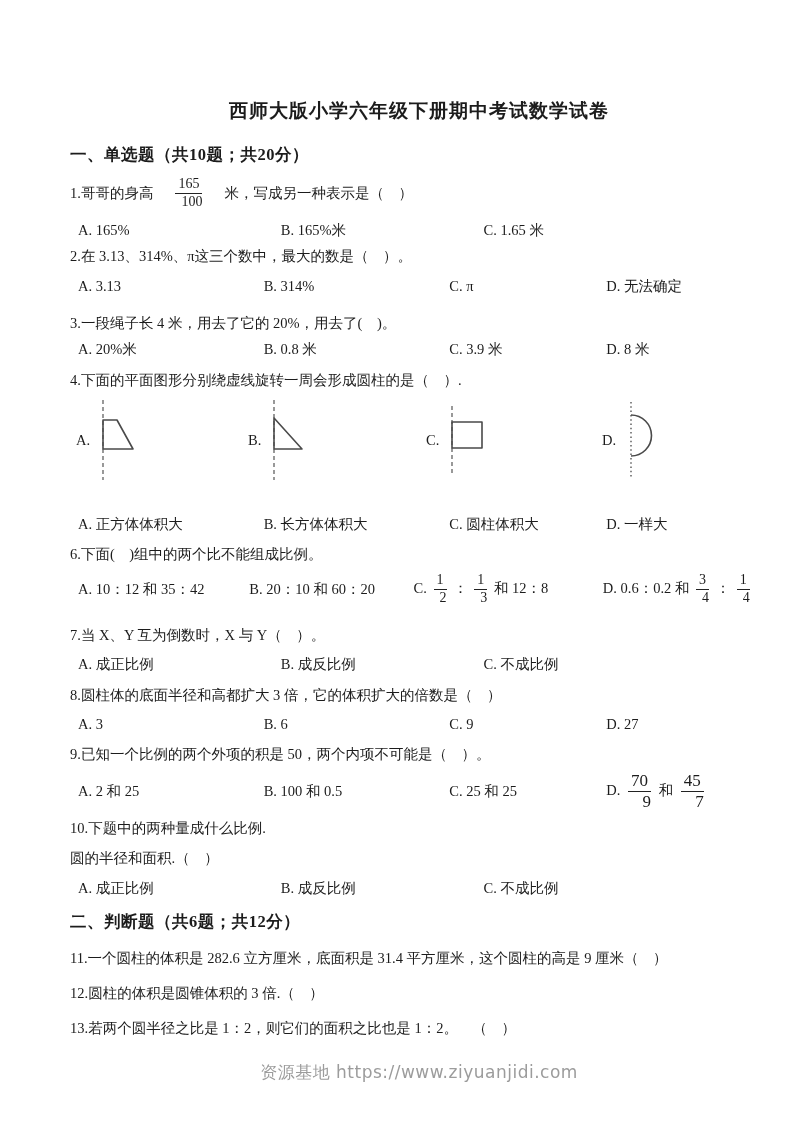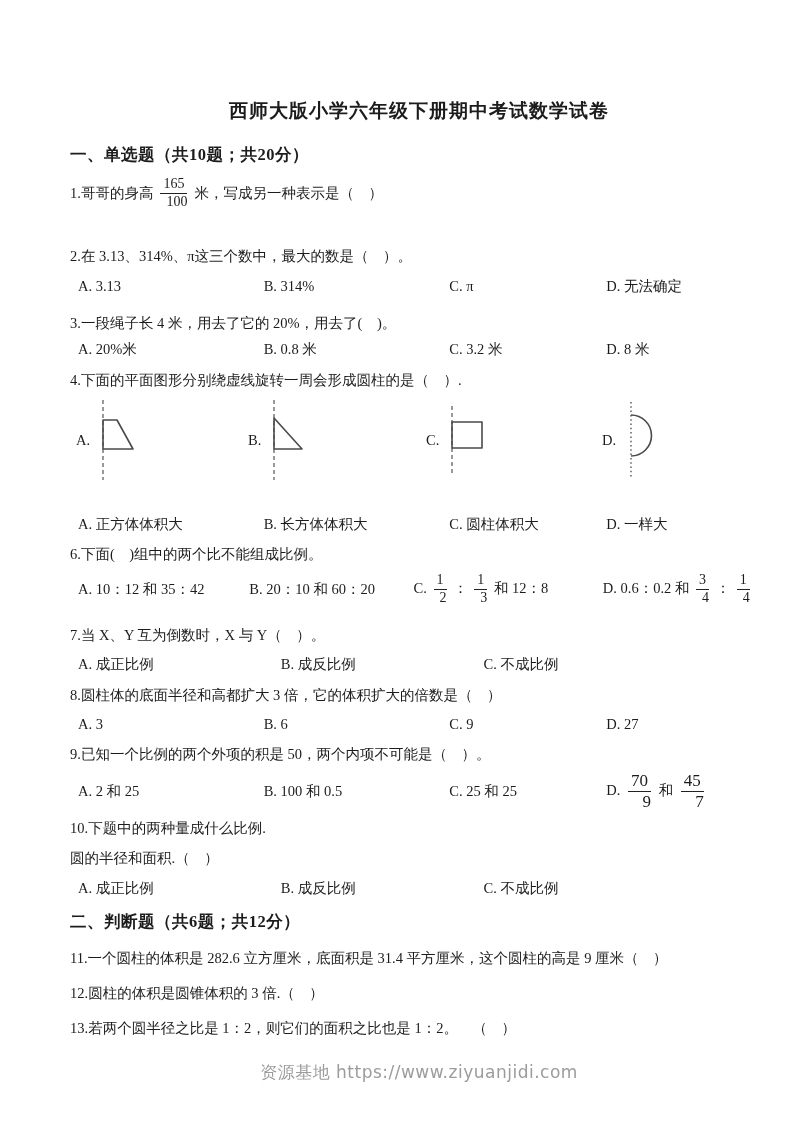--- a/index.html
+++ b/index.html
@@ -19,21 +19,21 @@
     font-size:19px;font-weight:bold;letter-spacing:1px;
   }
   .sec-heading{
     position:absolute;left:70px;
     font-size:16.5px;font-weight:bold;letter-spacing:0.5px;
   }
   .line{
     position:absolute;left:70px;right:50px;
     font-size:14.5px;line-height:19px;white-space:nowrap;
   }
-  .line-flex{display:flex;align-items:center;gap:4px;}
+  .line-flex{display:flex;align-items:center;gap:19px;}
   .opts{
     position:absolute;left:78px;right:46px;
     display:flex;font-size:14.5px;line-height:19px;white-space:nowrap;
   }
   .opts4 > span{flex:0 0 26%;}
   .opts4 > span:nth-child(3){flex:0 0 22%;}
   .opts4 > span:last-child{flex:1;}
   .opts3 > span{flex:0 0 28.4%;}
   .opts3 > span:last-child{flex:1;}
   .opts-q6 > span{flex:0 0 24%;}
@@ -74,34 +74,39 @@
   <div class="sec-heading" style="top:144px">一、单选题（共10题；共20分）</div>
 
   <div class="line line-flex" style="top:174px;height:38px">
     <span>1.哥哥的身高</span>
     <span class="frac">
         <span class="num">165</span>
         <span class="den">100</span>
       </span>
     <span>米，写成另一种表示是（　）</span>
   </div>
+  <div class="opts opts3" style="top:221px">
+    <span>A. 165%</span>
+    <span>B. 165%米</span>
+    <span>C. 1.65 米</span>
+  </div>
 
   <div class="line" style="top:247px">2.在 3.13、314%、π这三个数中，最大的数是（　）。</div>
   <div class="opts opts4" style="top:277px">
     <span>A. 3.13</span>
     <span>B. 314%</span>
     <span>C. π</span>
     <span>D. 无法确定</span>
   </div>
 
   <div class="line" style="top:314px">3.一段绳子长 4 米，用去了它的 20%，用去了(　)。</div>
   <div class="opts opts4" style="top:340px">
     <span>A. 20%米</span>
     <span>B. 0.8 米</span>
-    <span>C. 3.2 米</span>
+    <span>C. 3.9 米</span>
     <span>D. 8 米</span>
   </div>
 
   <div class="line" style="top:371px">4.下面的平面图形分别绕虚线旋转一周会形成圆柱的是（　）.</div>
   <div class="shapes-row" style="top:396px">
 
     <div class="shape-group" style="left:76px">
       <span class="shape-label">A.</span>
       <svg width="50" height="88">
         <line class="sline" x1="7" y1="4" x2="7" y2="84"></line>

